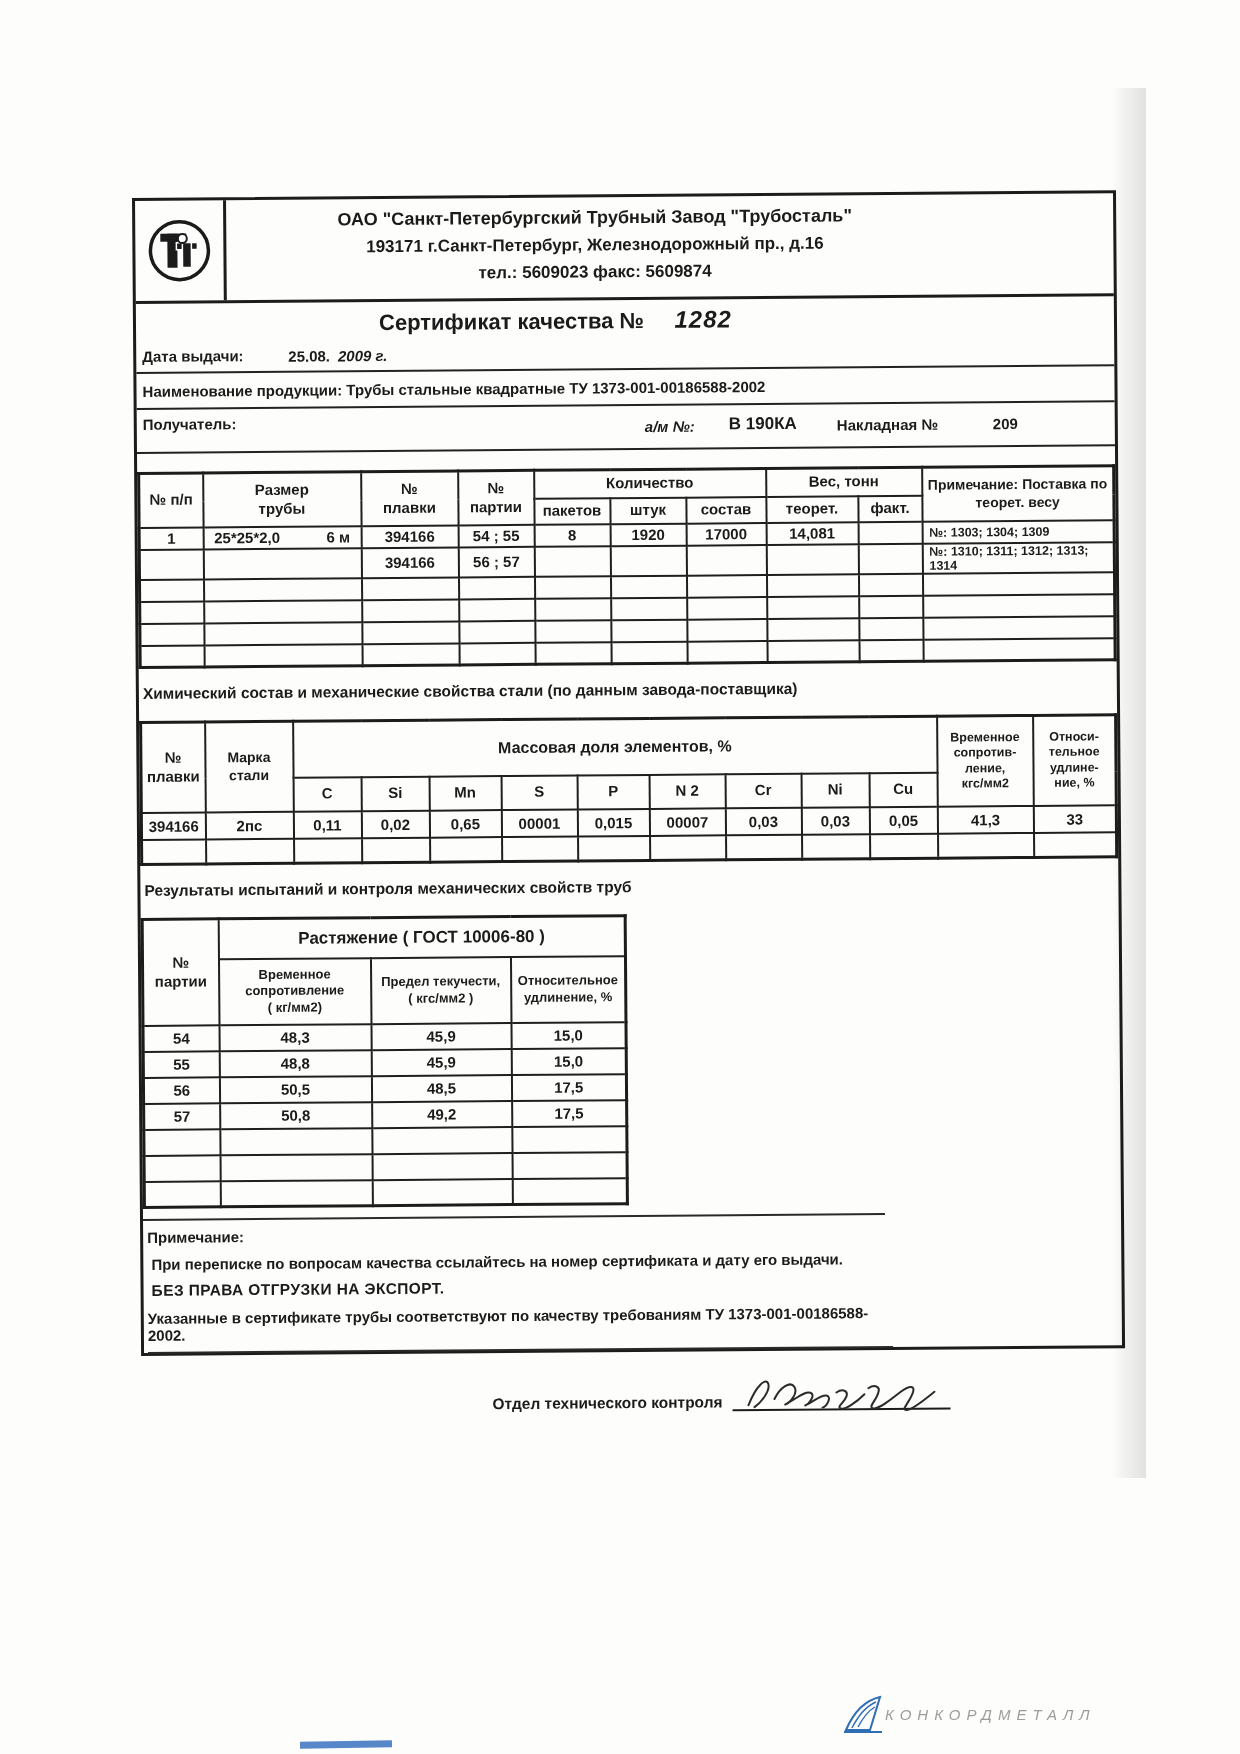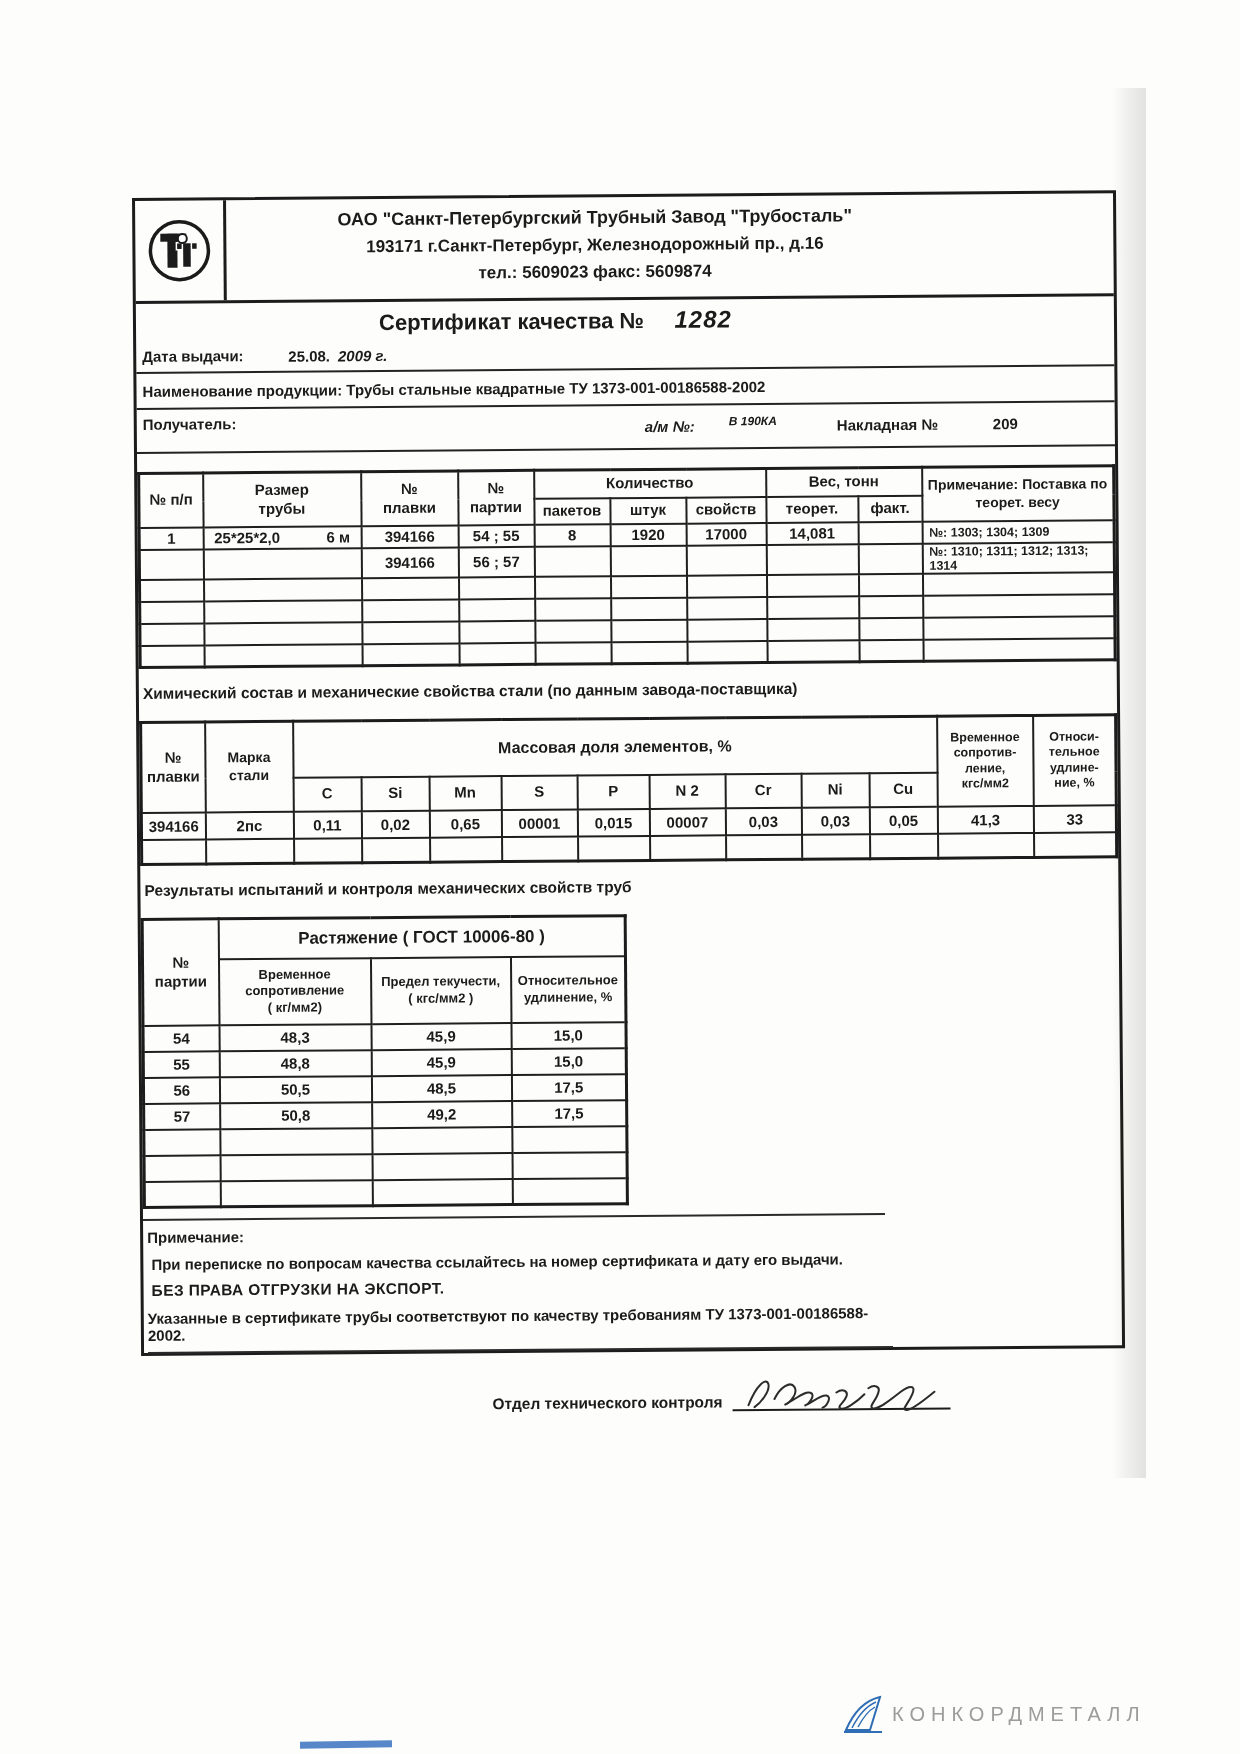--- a/index.html
+++ b/index.html
@@ -26,21 +26,21 @@
 
   .meta{position:relative;border-bottom:2px solid #222;font-weight:bold;font-size:15px;}
   .meta .lab{position:absolute;left:6px;top:6px;}
   .m1{height:30px;}
   .m1 .val{position:absolute;left:152px;top:7px;}
   .m1 .yr{font-style:italic;margin-left:8px;}
   .m2{height:34px;}
   .m2 .inline{position:absolute;left:6px;top:9px;}
   .m3{height:42px;}
   .m3 .veh-lab{position:absolute;left:508px;top:12px;font-style:italic;}
-  .m3 .veh-val{position:absolute;left:592px;top:9px;font-style:italic;font-size:12px;}
+  .m3 .veh-val{position:absolute;left:592px;top:9px;font-size:17px;}
   .m3 .way-lab{position:absolute;left:700px;top:12px;}
   .m3 .way-val{position:absolute;left:856px;top:12px;}
 
   table{border-collapse:collapse;table-layout:fixed;}
   th,td{border:2px solid #1f1f1f;font-weight:bold;text-align:center;overflow:hidden;padding:0 2px;}
   th{white-space:pre-line;line-height:1.25;}
 
   .t1{width:100%;margin-top:18px;border:3px solid #1c1c1c;font-size:15px;}
   .t1 th{font-size:15px;}
   .t1 .hr1{height:28px;} .t1 .hr2{height:26px;} .t1 .dr{height:22px;}
@@ -66,21 +66,21 @@
   .notes .n-label{font-size:15px;margin:8px 0 0 4px;}
   .notes .n1{font-size:15px;margin:10px 0 0 8px;}
   .notes .n2{font-size:15.5px;margin:9px 0 0 8px;letter-spacing:.4px;}
   .notes .n3{font-size:15px;margin:10px 0 0 4px;width:745px;border-bottom:2px solid #2a2a2a;padding-bottom:8px;}
 
   .sig-row{margin:24px 0 0 348px;font-weight:bold;font-size:15.5px;white-space:nowrap;}
   .sig-line{display:inline-block;width:218px;height:36px;border-bottom:2px solid #1c1c1c;position:relative;vertical-align:bottom;margin-left:6px;}
   .sig-line svg{position:absolute;left:6px;bottom:-4px;}
 
   .brand{position:absolute;left:842px;top:1694px;display:flex;align-items:center;}
-  .brand-text{color:#9c9c9c;font-size:20px;letter-spacing:6px;margin-left:8px;}
+  .brand-text{color:#9c9c9c;font-size:15px;letter-spacing:6px;margin-left:1px;font-style:italic;}
 </style>
 </head>
 <body>
 
 <div class="page">
   <div class="scan-edge"></div>
 
   <div class="frame">
 
     <div class="doc-header">
@@ -144,21 +144,21 @@
         <th rowspan="2">№
 партии</th>
         <th colspan="3">Количество</th>
         <th colspan="2">Вес, тонн</th>
         <th rowspan="2" class="note-h">Примечание: Поставка по
 теорет. весу</th>
       </tr>
       <tr class="hr2">
         <th>пакетов</th>
         <th>штук</th>
-        <th>свойств</th>
+        <th>состав</th>
         <th>теорет.</th>
         <th>факт.</th>
       </tr>
       <tr class="dr">
         <td>1</td>
         <td>
           <span class="size-flex">
                 <span>25*25*2,0</span>
                 <span>6 м</span>
               </span>

